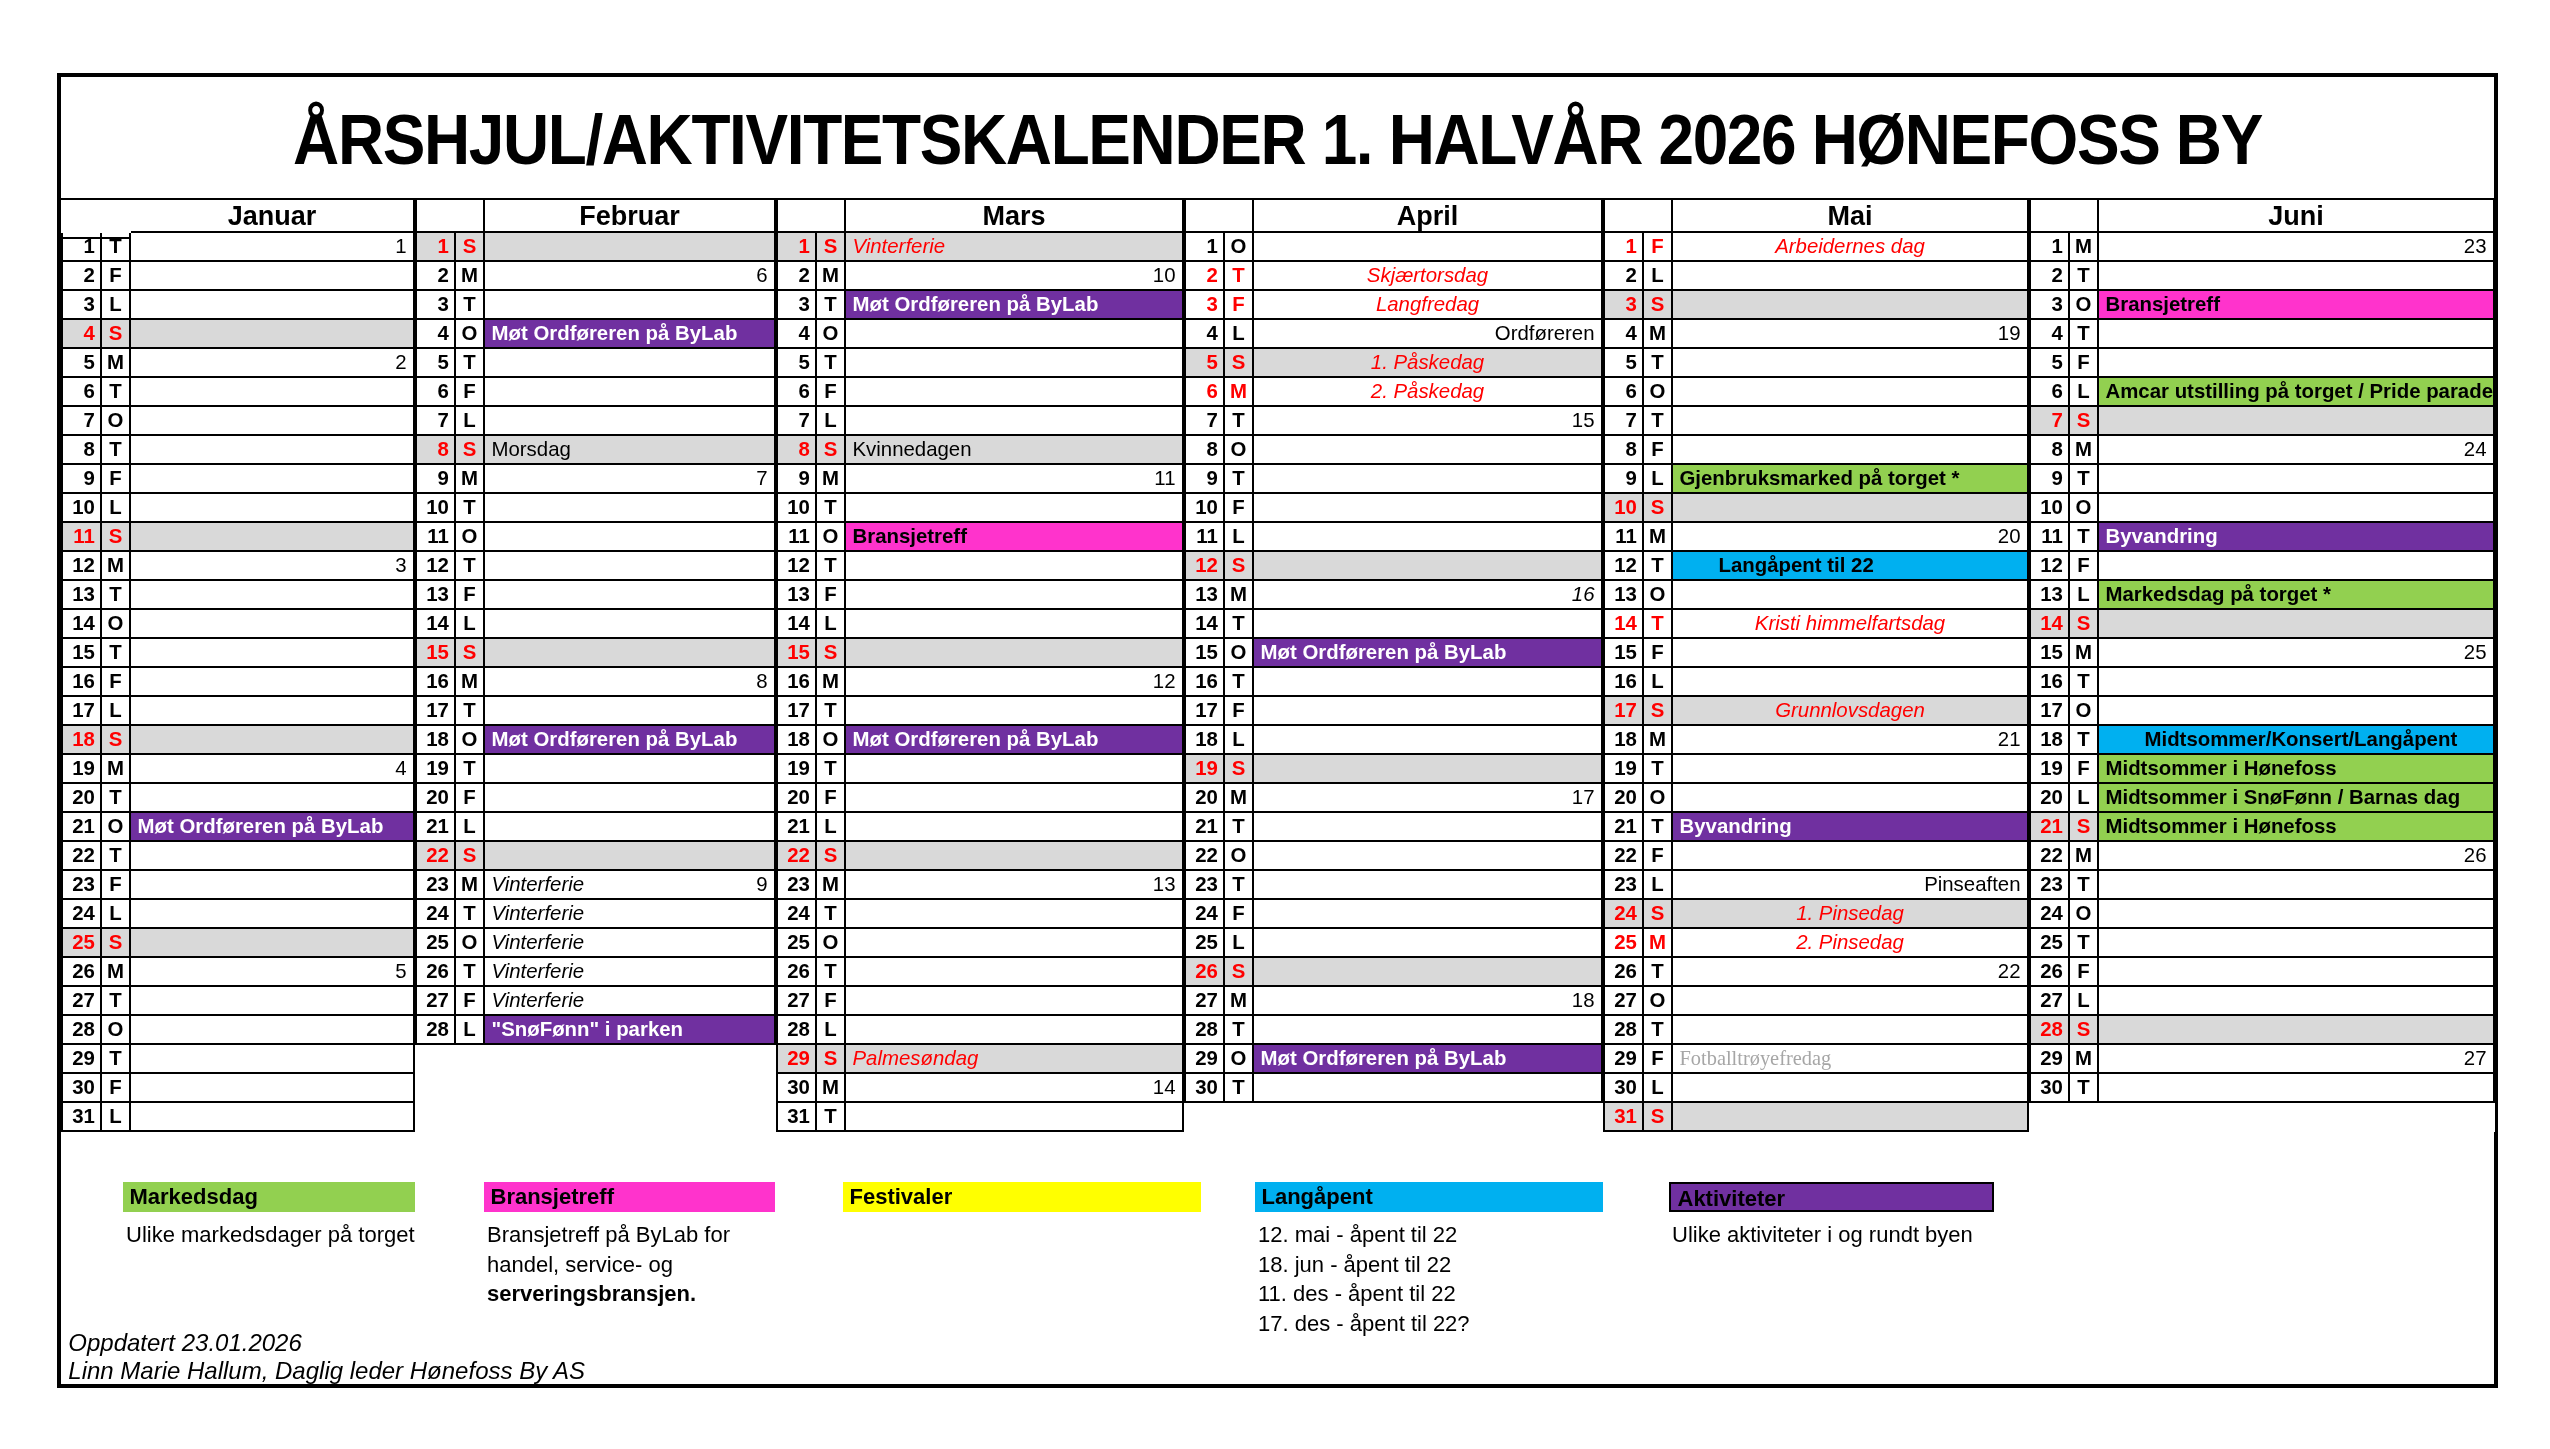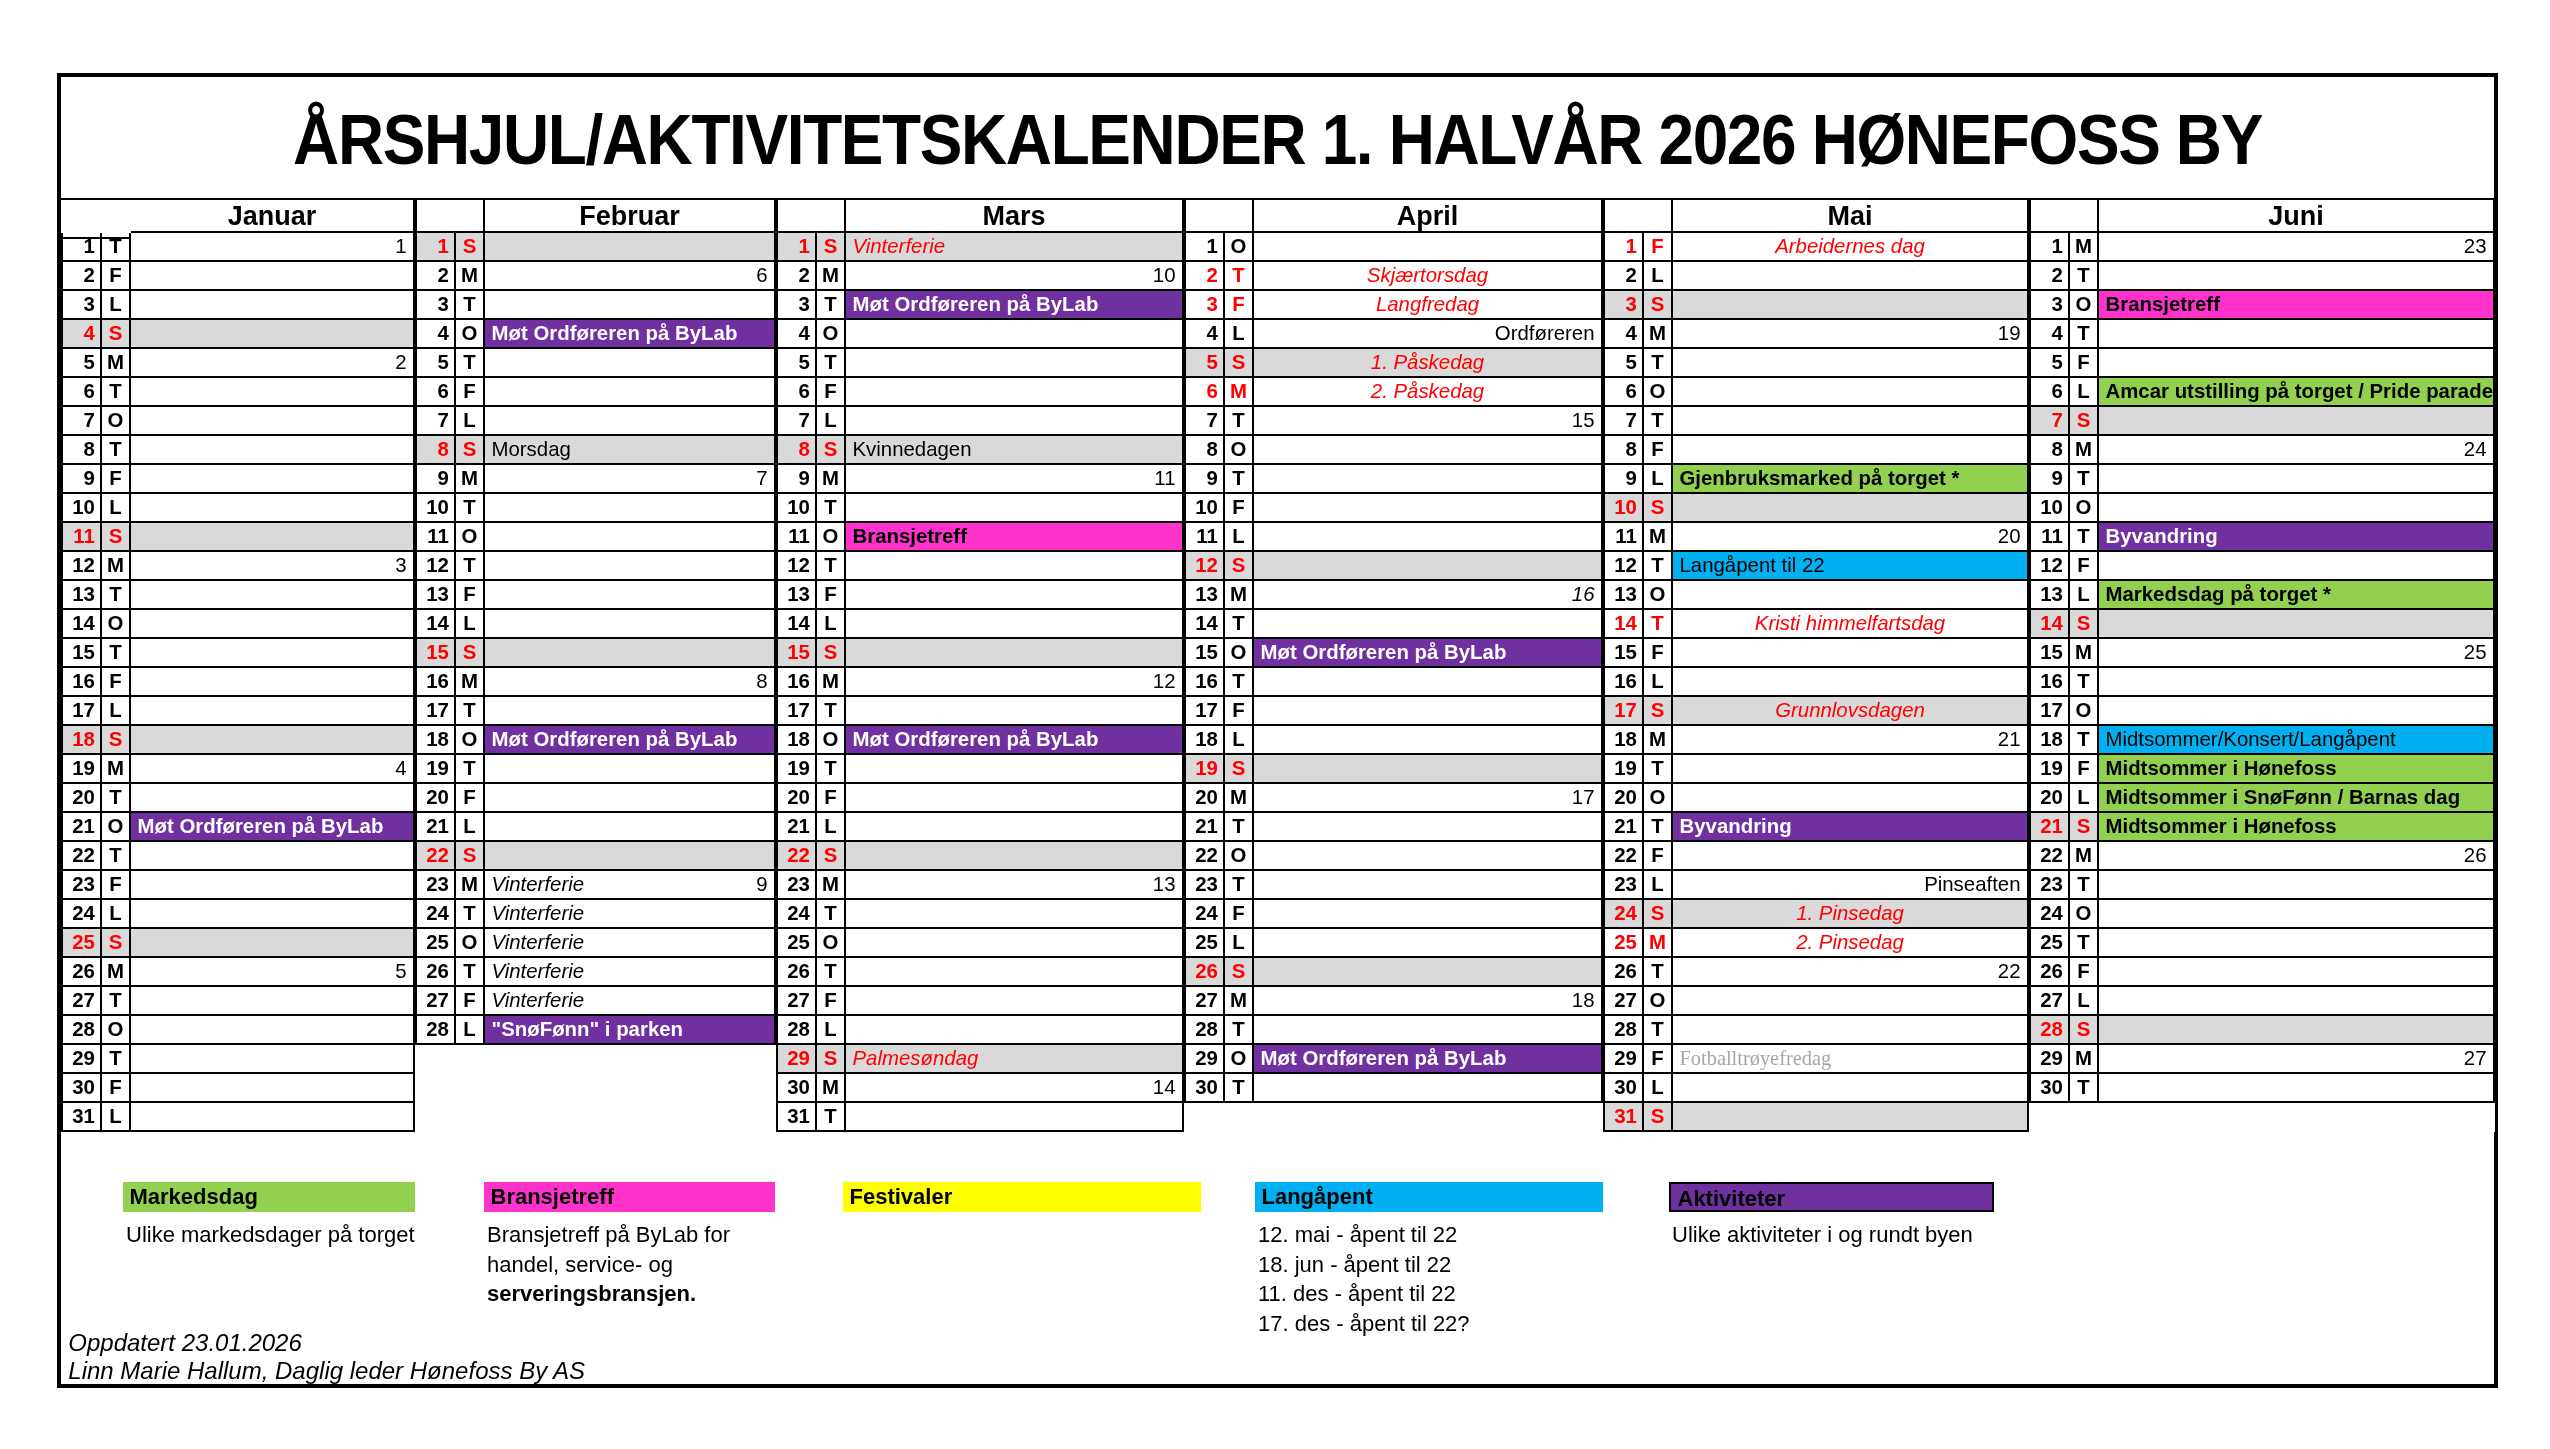--- a/index.html
+++ b/index.html
@@ -17,21 +17,21 @@
   .evc{position:relative;}
   .evtxt{display:block;padding:0 6.5px;}
   .wk{position:absolute;right:6.5px;top:0;font-weight:normal;font-style:normal;color:#000;line-height:27px;}
   .wki{font-style:italic;}
   .sun{background:#D9D9D9;}
   .numc.sun,.wdc.sun{color:#FF0000;}
   .hol{color:#FF0000;}
   .t-activity{background:#7030A0;color:#fff;font-weight:bold;}
   .t-bransje{background:#FF33CC;color:#000;font-weight:bold;}
   .t-market{background:#92D050;color:#000;font-weight:bold;}
-  .t-langapent{background:#00B0F0;color:#000;font-weight:normal;}
+  .t-langapent{background:#00B0F0;color:#000;font-weight:bold;padding-left:39px;}
   .t-holR{color:#FF0000;font-style:italic;text-align:center;}
   .t-holL{color:#FF0000;font-style:italic;}
   .t-ferie{font-style:italic;}
   .t-note{text-align:right;}
   .t-muted{color:#A6A6A6;font-family:Liberation Serif, serif;}
   .lgbox{position:absolute;height:30px;line-height:30px;font-weight:bold;font-size:22px;padding-left:6.5px;box-sizing:border-box;color:#000;}
   .lgbox.bordered{border:2.9px solid #000;}
   .lgdesc{position:absolute;font-size:22px;line-height:30px;color:#000;}
   .footer-line{position:absolute;left:7.3px;font-style:italic;font-size:24px;color:#000;}
 </style>

